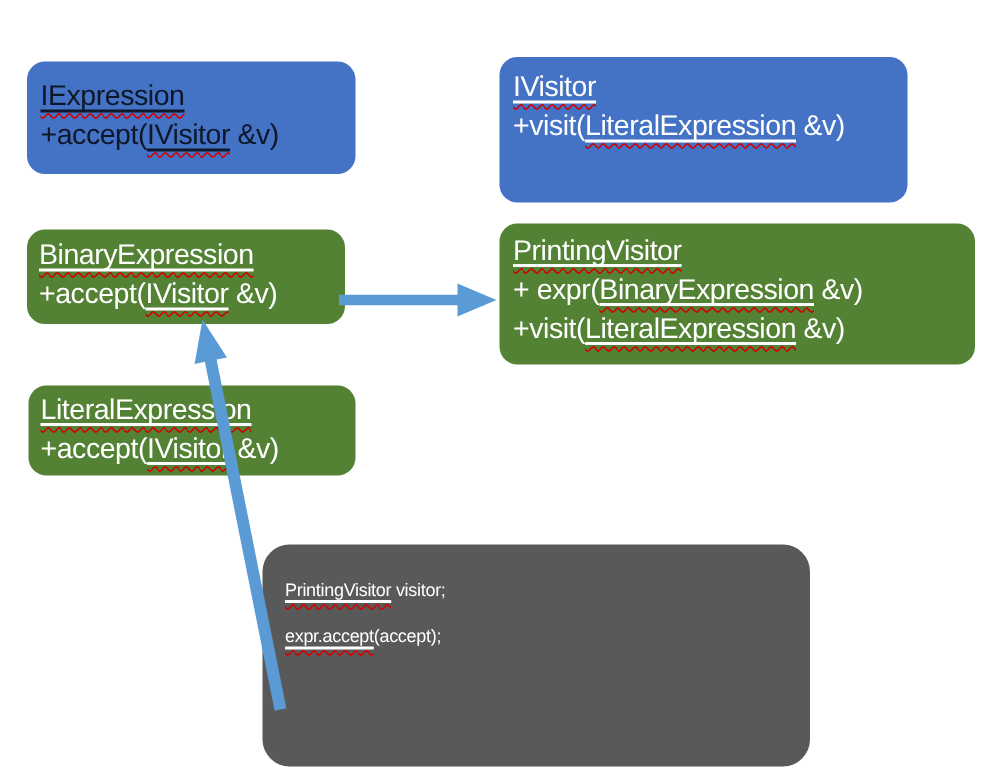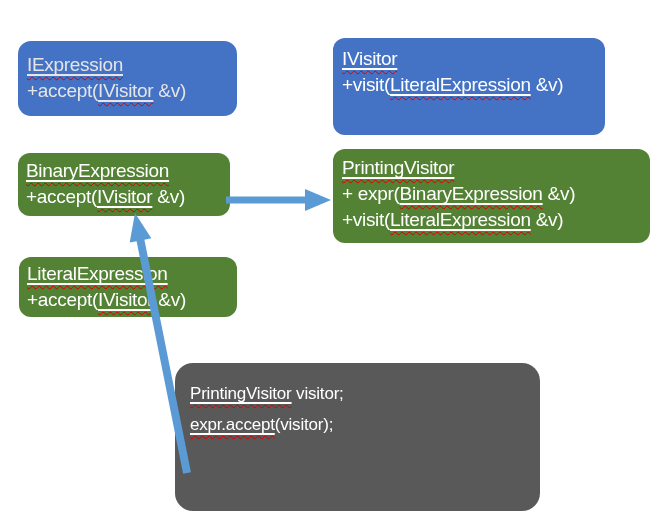--- a/index.html
+++ b/index.html
@@ -41,33 +41,33 @@
   }
   #box-iexpression { left: 18px;  top: 41px;  width: 219px; height: 75px;  padding: 11px 8px 0 9px; }
   #box-ivisitor    { left: 333px; top: 38px;  width: 272px; height: 97px;  padding: 8px 6px 0 9px; }
   #box-binary      { left: 18px;  top: 153px; width: 212px; height: 63px;  padding: 5px 6px 0 8px; }
   #box-printing    { left: 333px; top: 149px; width: 317px; height: 94px;  padding: 6px 6px 0 9px; }
   #box-literal     { left: 19px;  top: 257px; width: 218px; height: 60px;  padding: 4px 6px 0 8px; }
   #box-code {
     left: 175px; top: 363px; width: 365px; height: 148px;
     padding: 15px 10px 0 15px;
     border-radius: 18px;
-    font-size: 17px;
+    font-size: 12px;
     line-height: 31px;
     letter-spacing: -0.2px;
   }
   .arrow-svg { position: absolute; overflow: visible; }
   .arrow-shape { fill: var(--arrow, #5B9BD5); stroke: none; }
 </style>
 </head>
 <body>
 
 <div id="canvas" style="background-color: rgb(255, 255, 255);">
 
-  <div id="box-iexpression" class="box" style="background-color: rgb(68, 114, 196); color: #e5e5e5; border-radius: 13px;">
+  <div id="box-iexpression" class="box" style="background-color: rgb(68, 114, 196); color: #0f172a;">
       <div class="tline"><span class="u"><span class="sq">IExpression</span></span></div>
       <div class="tline"><span>+accept(</span><span class="u"><span class="sq">IVisitor</span></span><span> &amp;v)</span></div>
     </div>
 
   <div id="box-ivisitor" class="box" style="background-color: rgb(68, 114, 196); color: rgb(255, 255, 255);">
       <div class="tline"><span class="u"><span class="sq">IVisitor</span></span></div>
       <div class="tline"><span>+visit(</span><span class="u"><span class="sq">LiteralExpression</span></span><span> &amp;v)</span></div>
     </div>
 
   <div id="box-binary" class="box" style="background-color: rgb(84, 130, 53); color: rgb(255, 255, 255);">
@@ -81,21 +81,21 @@
       <div class="tline"><span>+visit(</span><span class="u"><span class="sq">LiteralExpression</span></span><span> &amp;v)</span></div>
     </div>
 
   <div id="box-literal" class="box" style="background-color: rgb(84, 130, 53); color: rgb(255, 255, 255);">
       <div class="tline"><span class="u"><span class="sq">LiteralExpression</span></span></div>
       <div class="tline"><span>+accept(</span><span class="u"><span class="sq">IVisitor</span></span><span> &amp;v)</span></div>
     </div>
 
   <div id="box-code" class="box" style="background-color: rgb(89, 89, 89); color: rgb(255, 255, 255);">
       <div class="tline"><span class="u"><span class="sq">PrintingVisitor</span></span><span> visitor;</span></div>
-      <div class="tline"><span class="u"><span class="sq">expr.accept</span></span><span>(visitor);</span></div>
+      <div class="tline"><span class="u"><span class="sq">expr.accept</span></span><span>(accept);</span></div>
     </div>
 
   <svg class="arrow-svg" style="left:226px; top:186px;" width="108" height="28" viewBox="0 0 108 28">
     <polygon class="arrow-shape" points="0,10.5 79,10.5 79,3 105,14 79,25 79,17.5 0,17.5"></polygon>
   </svg>
 
   <svg class="arrow-svg" style="left:100px; top:205px;" width="100" height="280" viewBox="0 0 100 280">
     <polygon class="arrow-shape" points="35,8 51.3,33.3 44.4,34.7 90.9,267.2 83.1,268.8 36.6,36.2 29.7,37.6"></polygon>
   </svg>
 

